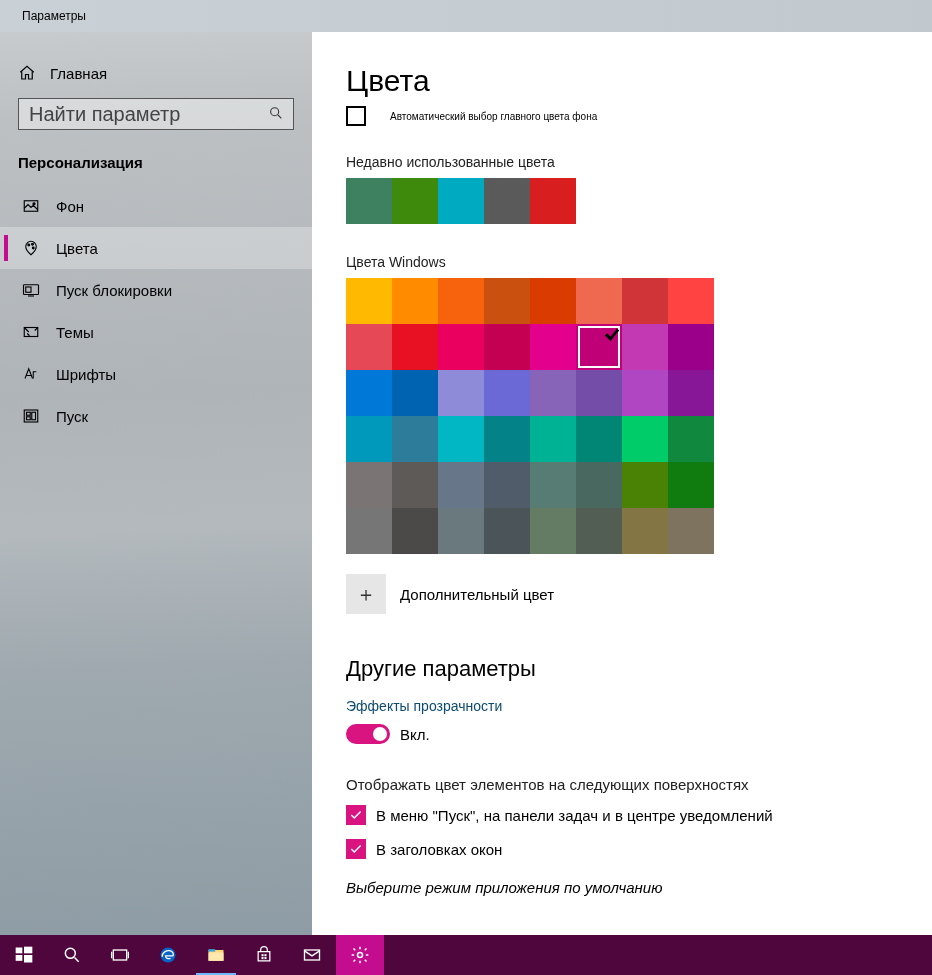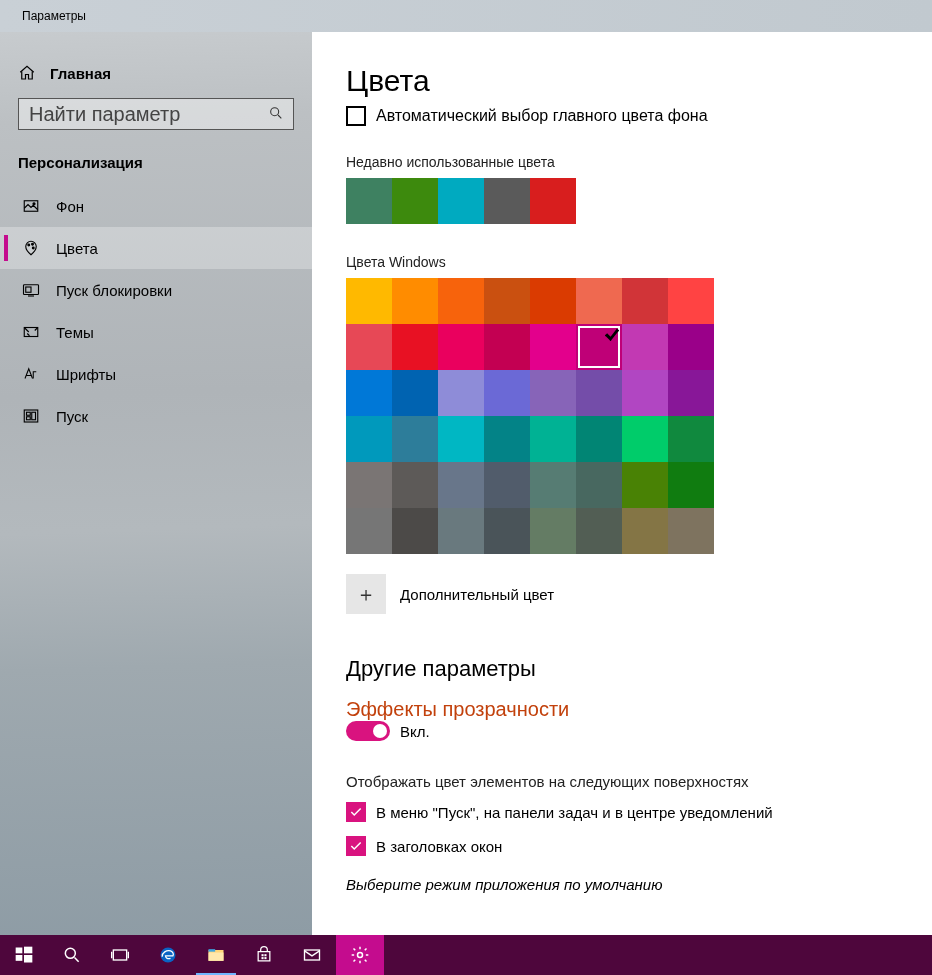--- a/index.html
+++ b/index.html
@@ -1,48 +1,48 @@
 <!DOCTYPE html>
 <html><head>
 <meta charset="utf-8">
 <style>
   * { box-sizing: border-box; margin: 0; padding: 0; }
   html, body { width: 932px; height: 975px; overflow: hidden; font-family: "Segoe UI", -apple-system, sans-serif; background: #fff; }
   .app { display: flex; flex-direction: column; height: 975px; }
   .titlebar { height: 32px; background: linear-gradient(to right, #c9d0d6, #c1c9cf); font-size: 12px; color: #000; padding-left: 22px; display: flex; align-items: center; }
   .body { flex: 1; display: flex; overflow: hidden; }
   .sidebar { width: 312px; background: linear-gradient(178deg,#c7cbce 0%, #bcc0c3 10%, #afb4b8 40%, #b3b9bd 55%, #9fa9af 70%, #8e9ca5 100%); padding-top: 24px; }
-  .home-row { display: flex; align-items: center; gap: 14px; padding: 8px 18px 16px 18px; font-size: 15px; font-weight: bold; }
+  .home-row { display: flex; align-items: center; gap: 14px; padding: 8px 18px 16px 18px; font-size: 15px; }
   .search-wrap { margin: 0 18px 18px 18px; position: relative; }
   .search-input { width: 100%; height: 32px; background: rgba(255,255,255,0.4); border: 1px solid #555; padding: 0 36px 0 10px; font-size: 20px; color: #333; outline: none; }
   .search-input::placeholder { color: #444; }
   .search-icon { position: absolute; right: 10px; top: 7px; width: 16px; height: 16px; }
   .category-label { font-weight: 600; font-size: 15px; padding: 6px 18px 14px 18px; }
   .nav-item { display: flex; align-items: center; gap: 16px; padding: 12px 18px 12px 18px; font-size: 15px; cursor: pointer; border-left: 4px solid transparent; position: relative; }
   .nav-item.selected { background: rgba(255,255,255,0.28); }
   .nav-item.selected::before { content: ""; position: absolute; left: 0; top: 8px; bottom: 8px; width: 4px; background: #c40c8e; }
   .nav-icon { width: 18px; height: 18px; display: flex; align-items: center; justify-content: center; flex-shrink: 0; }
   .nav-icon svg { width: 18px; height: 18px; }
   .main { flex: 1; background: #fff; padding: 32px 34px 0 34px; overflow-y: auto; }
   .main h1 { font-weight: 300; font-size: 30px; margin-bottom: 8px; color: #000; }
-  .check-line { display: flex; align-items: center; gap: 10px; font-size: 16px; margin-bottom: 28px; }
+  .check-line { display: flex; align-items: center; gap: 24px; font-size: 10px; margin-bottom: 28px; }
   .check-line .box { width: 20px; height: 20px; border: 2px solid #000; display: flex; align-items: center; justify-content: center; }
   .section-label { font-size: 14px; color: #222; margin-bottom: 8px; }
   .swatch-row { display: flex; flex-wrap: wrap; width: 368px; margin-bottom: 30px; }
   .swatch-row.windows { margin-bottom: 20px; }
   .swatch { width: 46px; height: 46px; cursor: pointer; position: relative; }
   .swatch.selected { outline: 2px solid #fff; outline-offset: -4px; z-index: 2; }
   .swatch.selected::after { content: ""; position: absolute; right: 3px; top: 3px; width: 14px; height: 14px; background: #000; clip-path: polygon(15% 45%, 0 60%, 40% 100%, 100% 25%, 85% 10%, 40% 70%); box-shadow: 0 0 0 2px #000; }
   .recent-row { display: flex; margin-bottom: 30px; }
   .recent-swatch { width: 46px; height: 46px; cursor: pointer; }
   .add-color { display: flex; align-items: center; gap: 14px; margin-bottom: 42px; }
   .add-color .plus { width: 40px; height: 40px; background: #e6e6e6; display: flex; align-items: center; justify-content: center; font-size: 20px; color: #333; cursor: pointer; }
   .add-color .lbl { font-size: 15px; }
   h2.heading2 { font-weight: 400; font-size: 22px; margin-bottom: 16px; color: #000; }
-  .sub-label { font-size: 20px; color: #c2410c; }
+  .sub-label { font-size: 14px; color: #0c4a6e; margin-bottom: 10px; }
   .toggle-row { display: flex; align-items: center; gap: 10px; margin-bottom: 32px; }
   .toggle { width: 44px; height: 20px; background: #d9137f; border-radius: 10px; position: relative; cursor: pointer; }
   .toggle .knob { position: absolute; right: 3px; top: 3px; width: 14px; height: 14px; background: #fff; border-radius: 50%; }
   .toggle-label { font-size: 15px; }
   .surf-label { font-size: 15px; margin-bottom: 12px; color: #222; }
   .checkrow { display: flex; align-items: center; gap: 10px; margin-bottom: 14px; }
   .cbox { width: 20px; height: 20px; background: #d9137f; display: flex; align-items: center; justify-content: center; cursor: pointer; }
   .cbox svg { width: 14px; height: 14px; stroke: #fff; fill: none; stroke-width: 2.5; }
   .checkrow .txt { font-size: 15px; }
   .mode-label { font-size: 15px; margin-top: 20px; margin-bottom: 10px; font-style: italic; }

